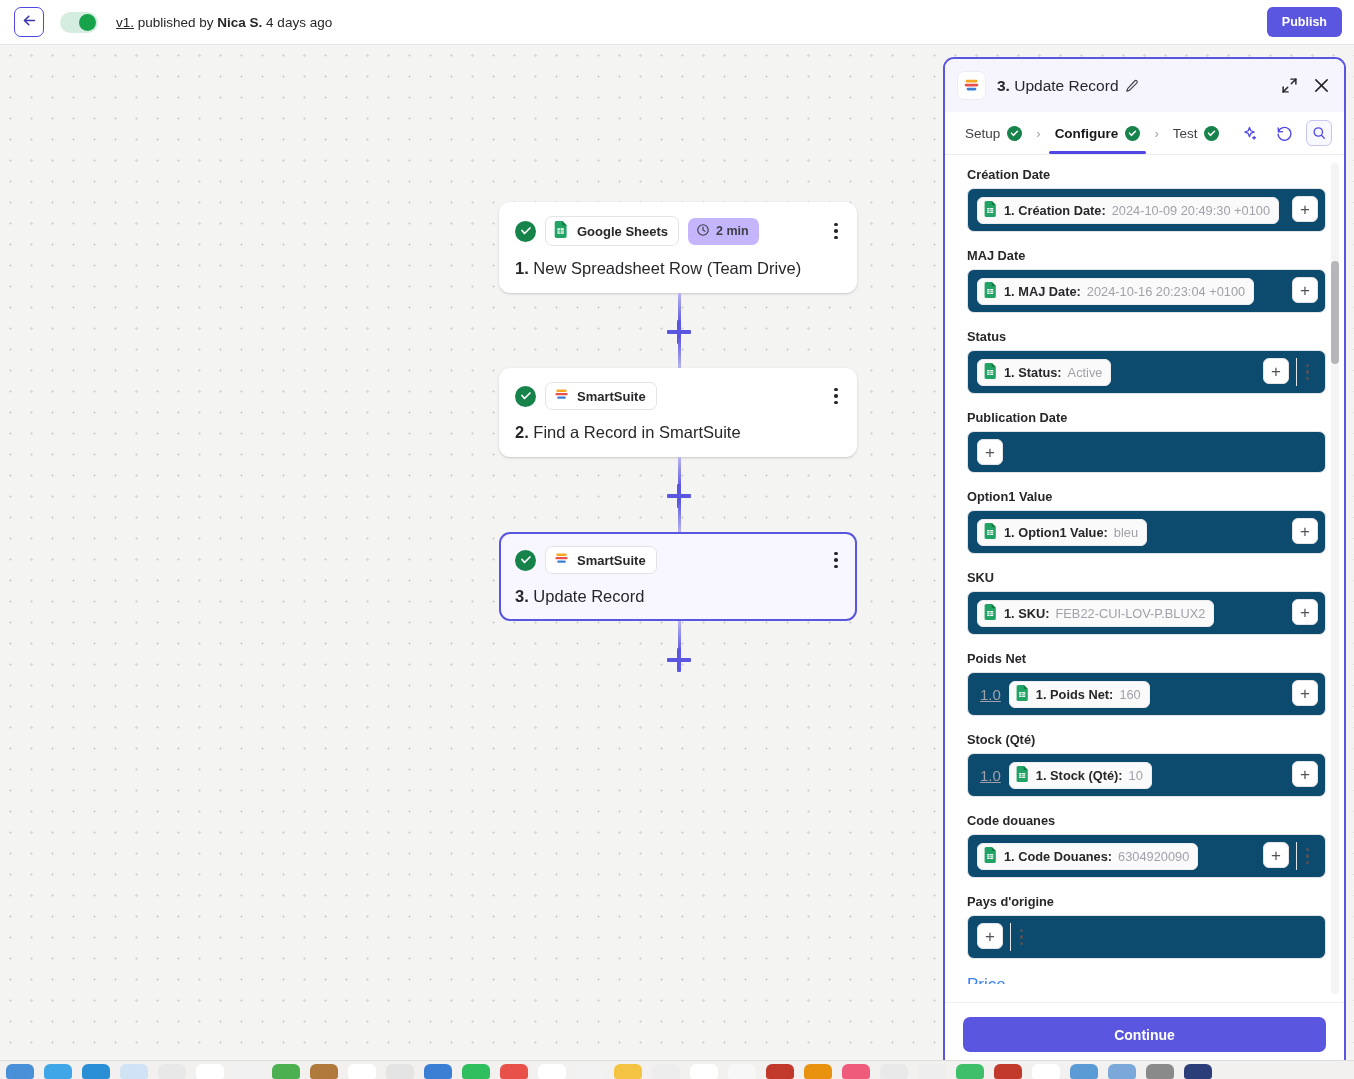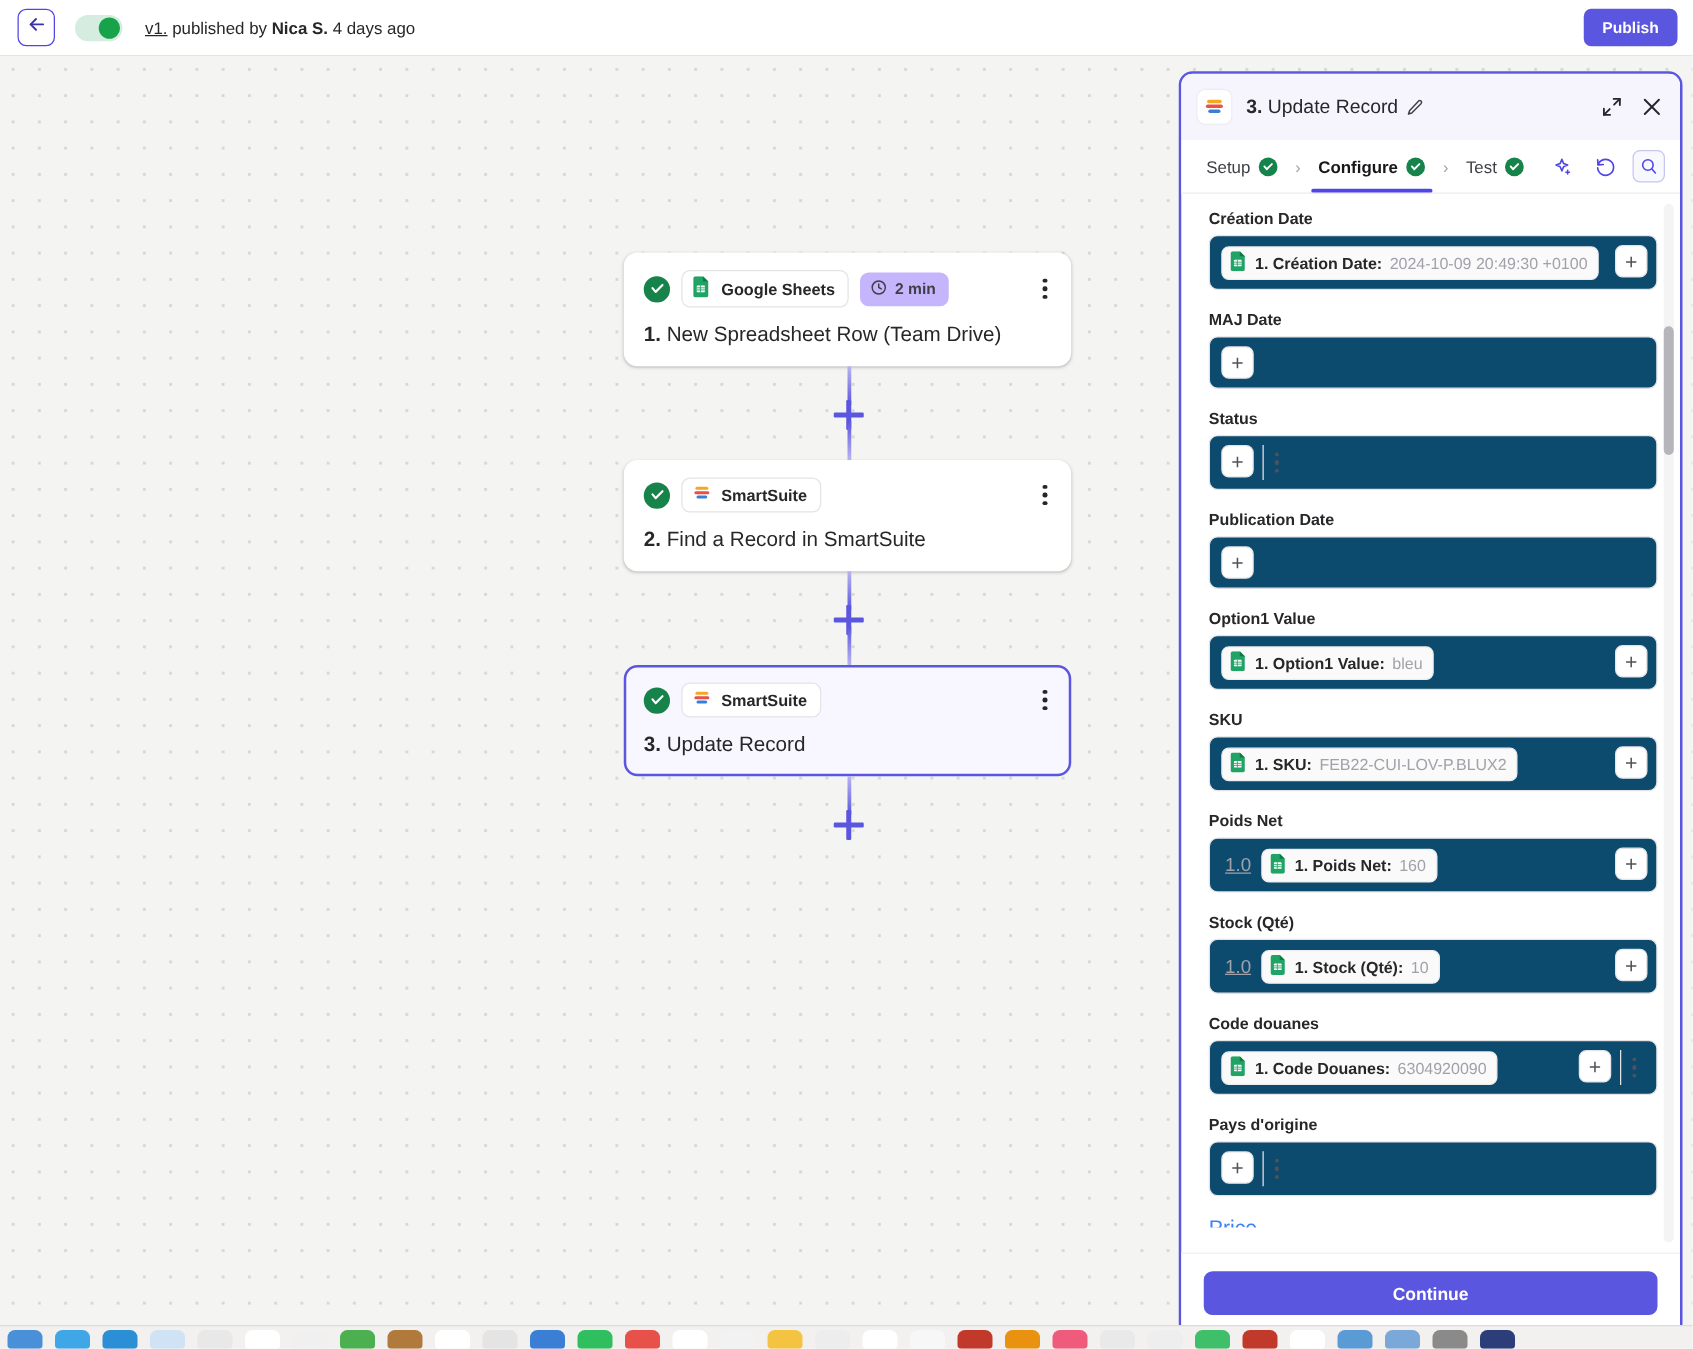--- a/index.html
+++ b/index.html
@@ -541,26 +541,50 @@
                 <span class="tk-key">1. Création Date:</span>
                 <span class="tk-val">2024-10-09 20:49:30 +0100</span>
               </span>
             </div>
             <button class="plus-btn">+</button>
           </div>
         </div>
         <div class="field">
           <div class="field-label">MAJ Date</div>
           <div class="field-box">
+            <div class="field-content">
+              <span class="token">
+                <span><svg width="14" height="16" viewBox="0 0 16 20">
+  <path d="M2 0h7l5 5v13a2 2 0 0 1-2 2H2a2 2 0 0 1-2-2V2a2 2 0 0 1 2-2z" fill="#21a366"></path>
+  <path d="M9 0l5 5H9z" fill="#107c41"></path>
+  <rect x="3.2" y="8.6" width="7.6" height="6.4" rx=".6" fill="#fff"></rect>
+  <path d="M3.2 10.9h7.6M3.2 12.9h7.6M6.6 8.6v6.4" stroke="#21a366" stroke-width=".85"></path>
+                  </svg></span>
+                <span class="tk-key">1. MAJ Date:</span>
+                <span class="tk-val">2024-10-16 20:23:04 +0100</span>
+              </span>
+            </div>
             <button class="plus-btn">+</button>
           </div>
         </div>
         <div class="field">
           <div class="field-label">Status</div>
           <div class="field-box">
+            <div class="field-content">
+              <span class="token">
+                <span><svg width="14" height="16" viewBox="0 0 16 20">
+  <path d="M2 0h7l5 5v13a2 2 0 0 1-2 2H2a2 2 0 0 1-2-2V2a2 2 0 0 1 2-2z" fill="#21a366"></path>
+  <path d="M9 0l5 5H9z" fill="#107c41"></path>
+  <rect x="3.2" y="8.6" width="7.6" height="6.4" rx=".6" fill="#fff"></rect>
+  <path d="M3.2 10.9h7.6M3.2 12.9h7.6M6.6 8.6v6.4" stroke="#21a366" stroke-width=".85"></path>
+                  </svg></span>
+                <span class="tk-key">1. Status:</span>
+                <span class="tk-val">Active</span>
+              </span>
+            </div>
             <button class="plus-btn">+</button>
             <span class="kebab-btn">
               <i></i>
               <i></i>
               <i></i>
             </span>
           </div>
         </div>
         <div class="field">
           <div class="field-label">Publication Date</div>

